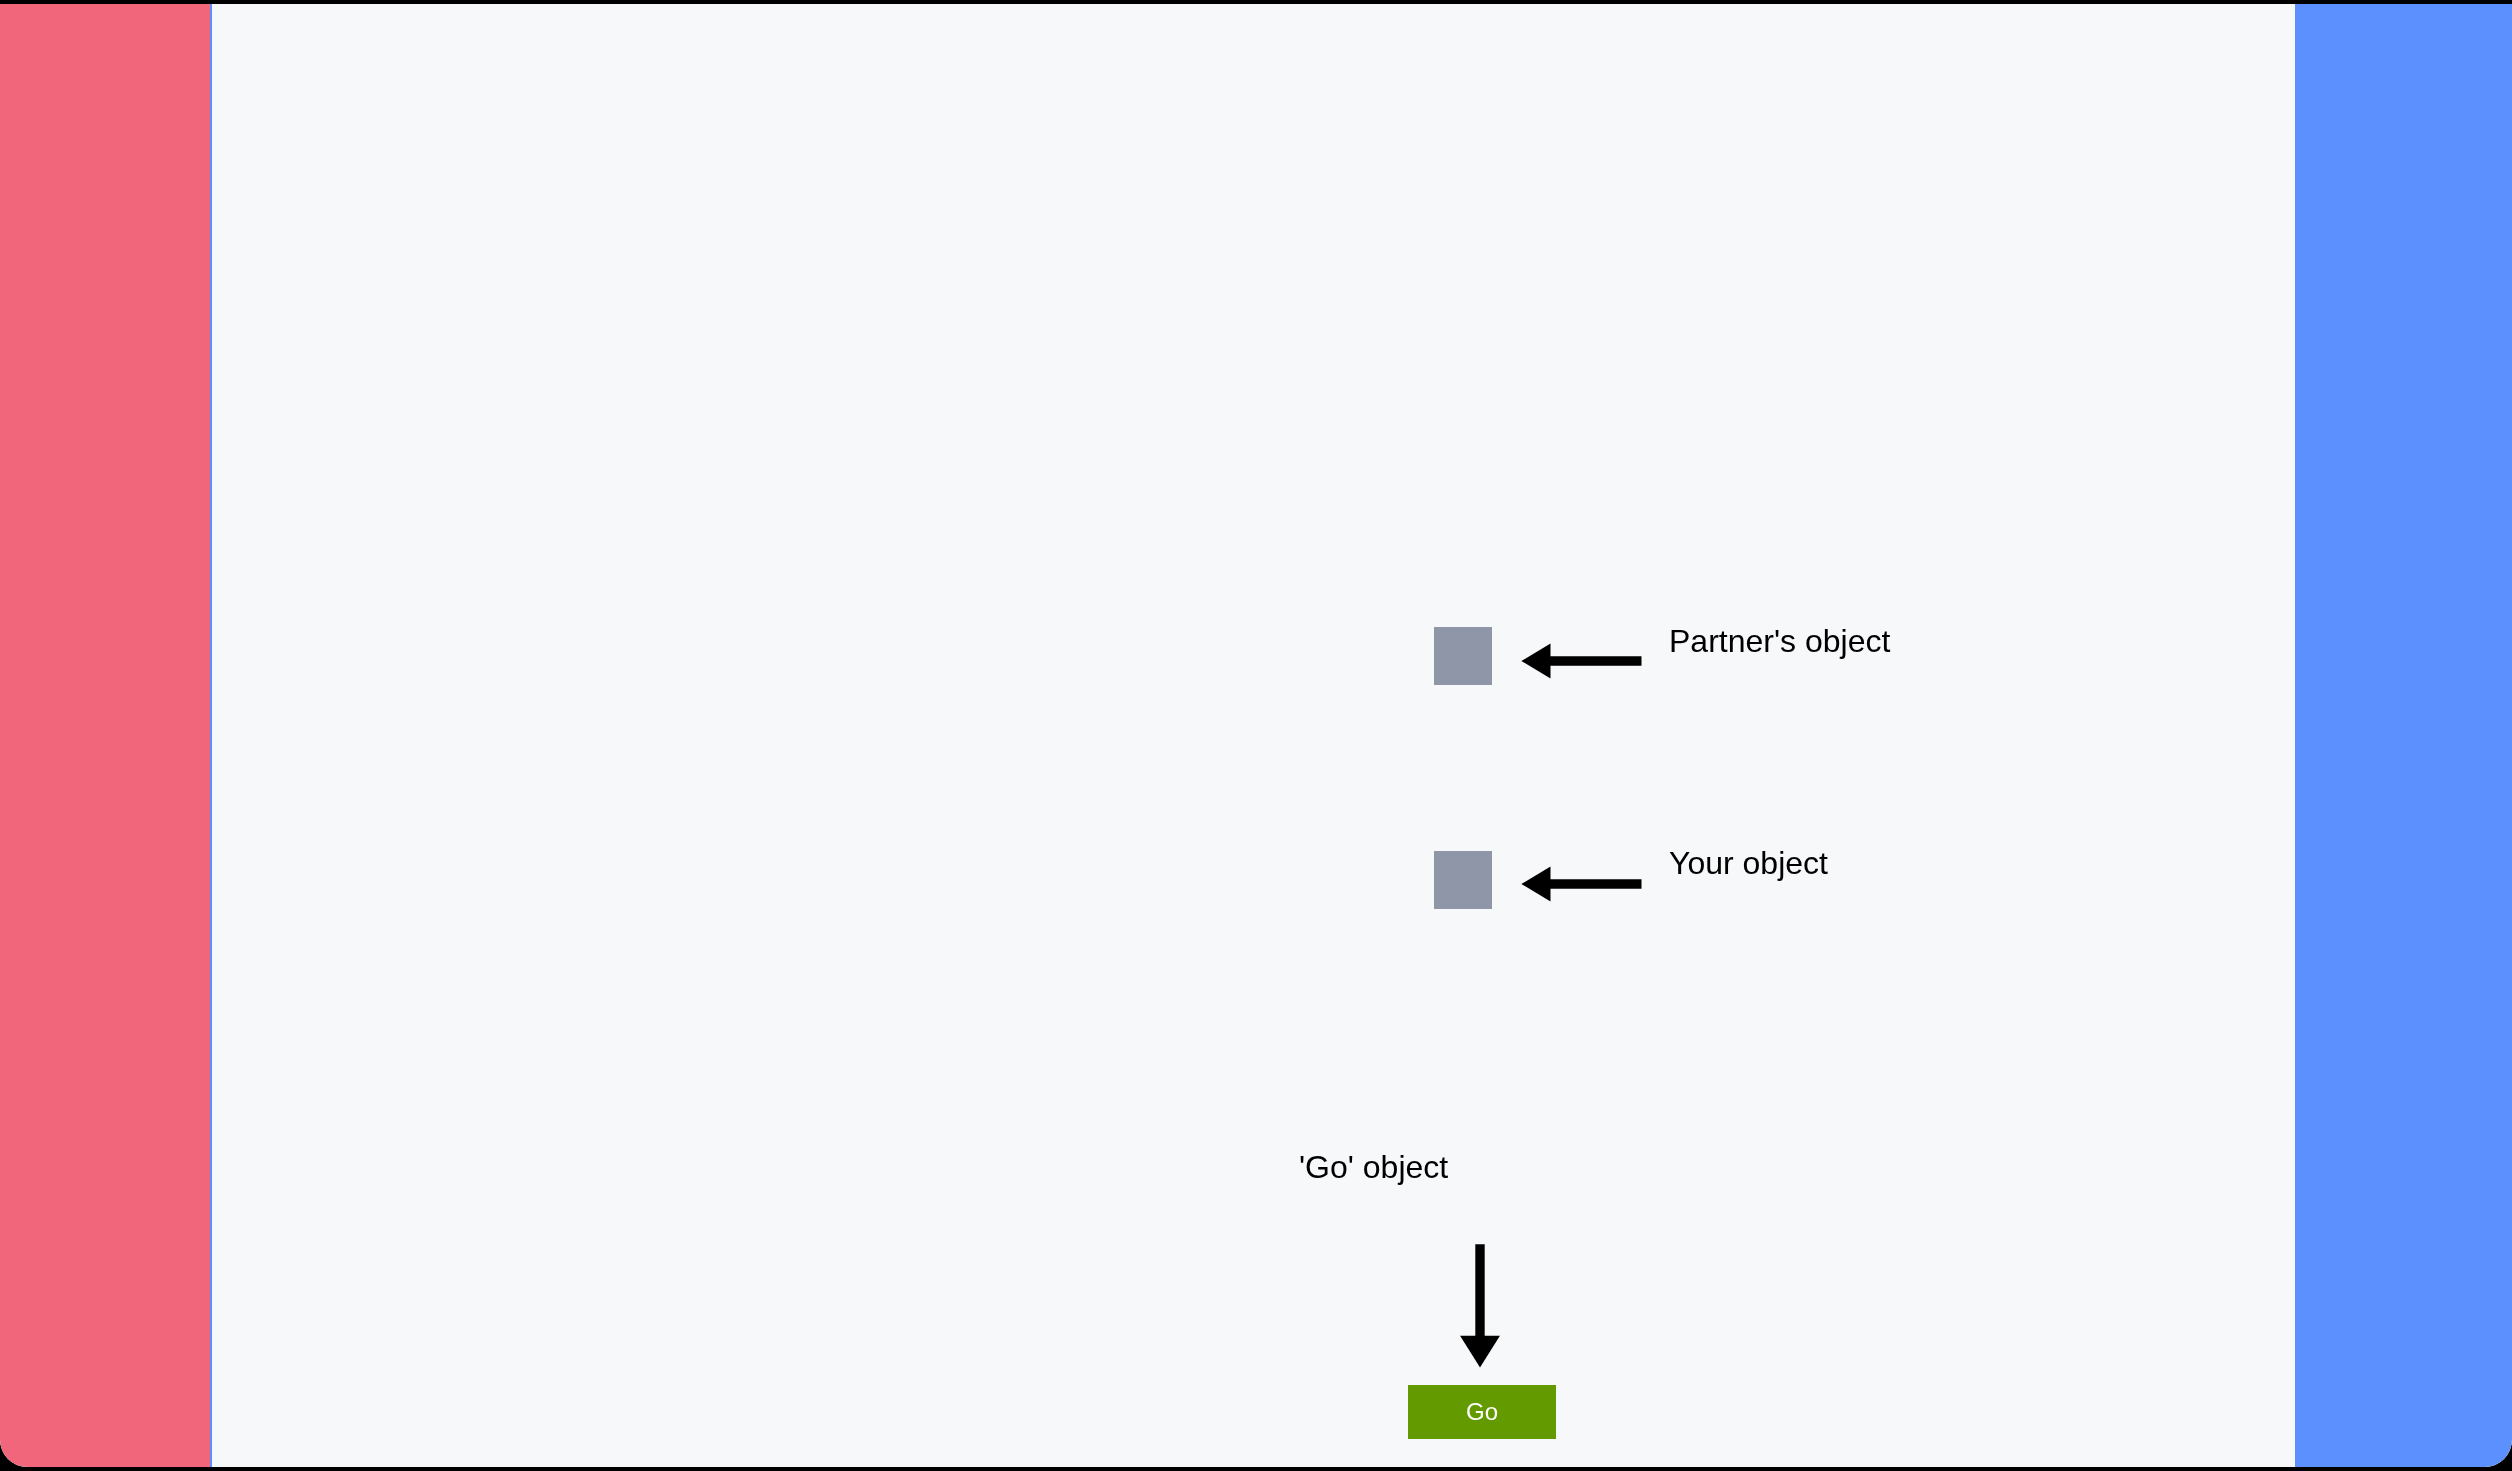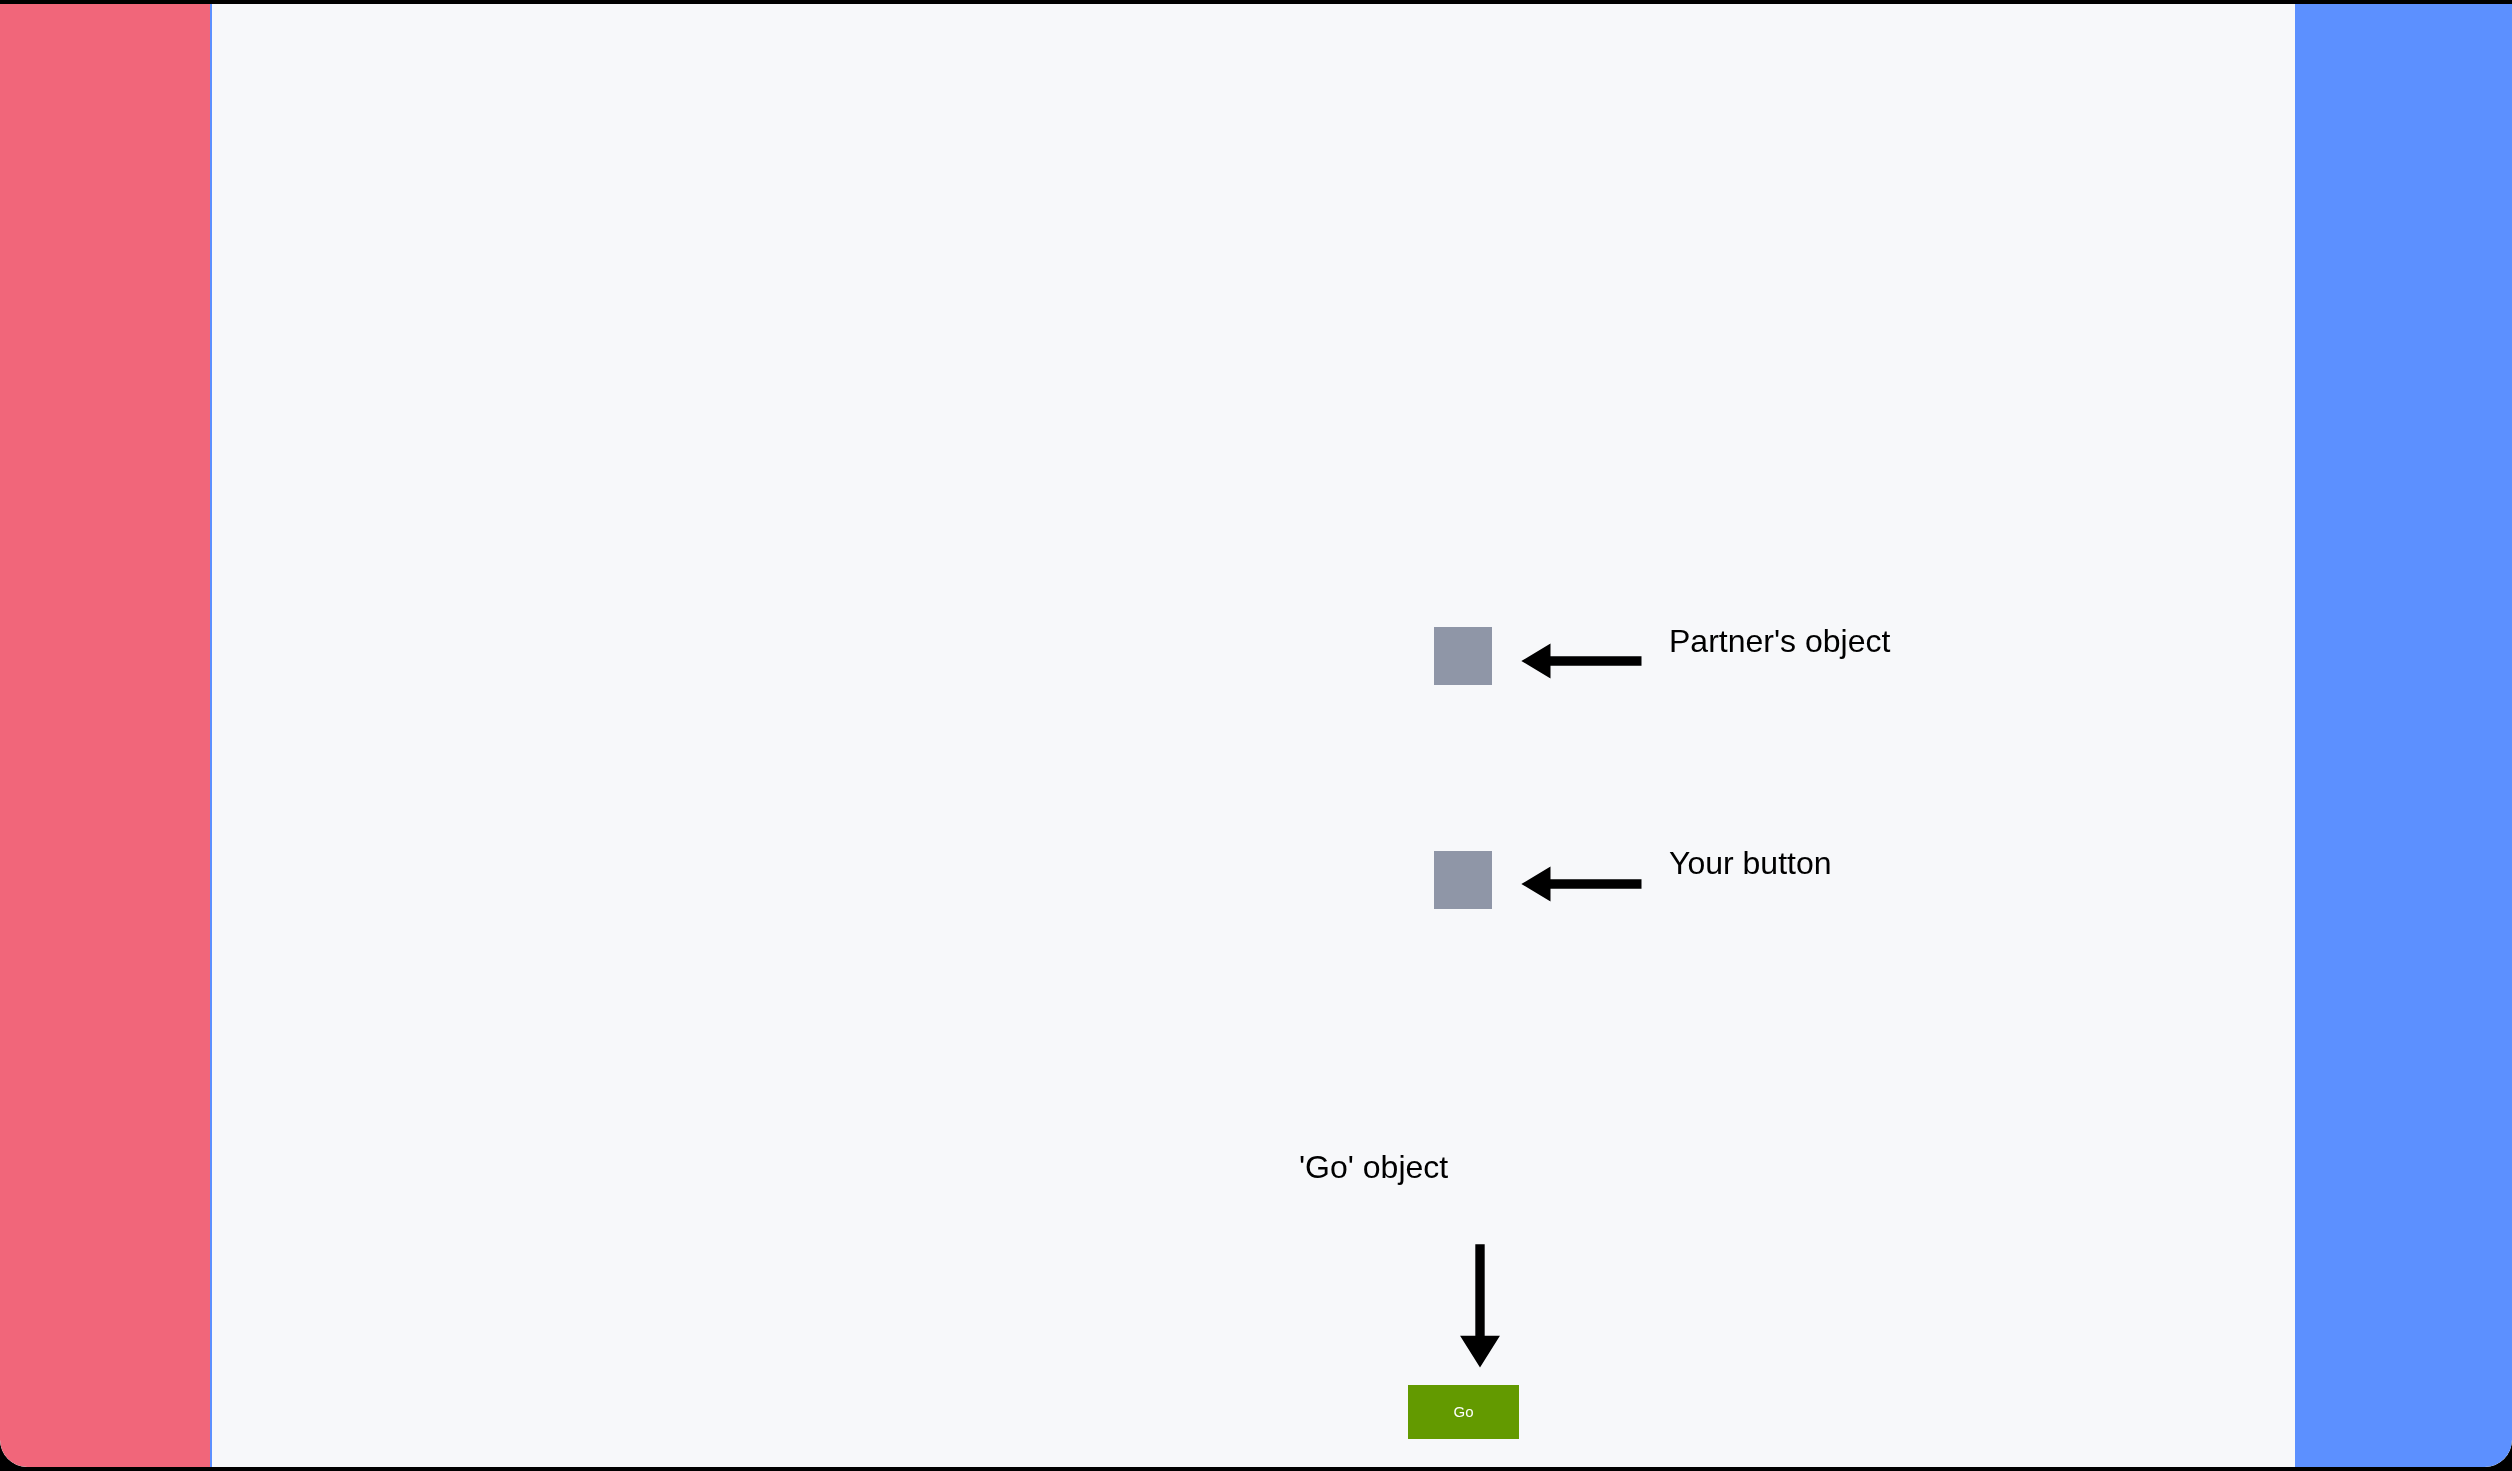--- a/index.html
+++ b/index.html
@@ -84,27 +84,27 @@
   .callout-arrow { position: absolute; }
   #partner-object-arrow { left: 1300px; top: 636px; }
   #self-object-arrow    { left: 1300px; top: 859px; }
   #go-button-arrow      { left: 1239px; top: 1238px; }
 
   
   #go-button {
     position: absolute;
     left: 1194px;
     top: 1381px;
-    width: 111px;
+    width: 148px;
     height: 54px;
     background: #639A00;
     border: 0;
     padding: 0;
     color: #FFFFFF;
-    font-size: 15px;
+    font-size: 24px;
     font-family: "Liberation Sans", sans-serif;
     line-height: 54px;
     text-align: center;
     cursor: pointer;
   }
 </style>
 </head>
 <body>
 
 <div id="experiment-frame">
@@ -126,21 +126,21 @@
     <div class="callout-label" id="partner-object-label">Partner's object</div>
 
     <div class="object-swatch" id="self-object-swatch"></div>
 
     <span class="callout-arrow" id="self-object-arrow">
       <svg width="129" height="42" viewBox="0 0 220 72" xmlns="http://www.w3.org/2000/svg">
         <path d="M12 36 L62 6 L62 28 L218 28 L218 44 L62 44 L62 66 Z" fill="#000000"></path>
       </svg>
     </span>
 
-    <div class="callout-label" id="self-object-label">Your button</div>
+    <div class="callout-label" id="self-object-label">Your object</div>
 
     <div class="callout-label" id="go-button-label">'Go' object</div>
 
     <span class="callout-arrow" id="go-button-arrow">
       <svg width="54" height="129" viewBox="0 0 92 220" xmlns="http://www.w3.org/2000/svg">
         <path d="M46 214 L12 160 L38 160 L38 4 L54 4 L54 160 L80 160 Z" fill="#000000"></path>
       </svg>
     </span>
 
     <button id="go-button">Go</button>

